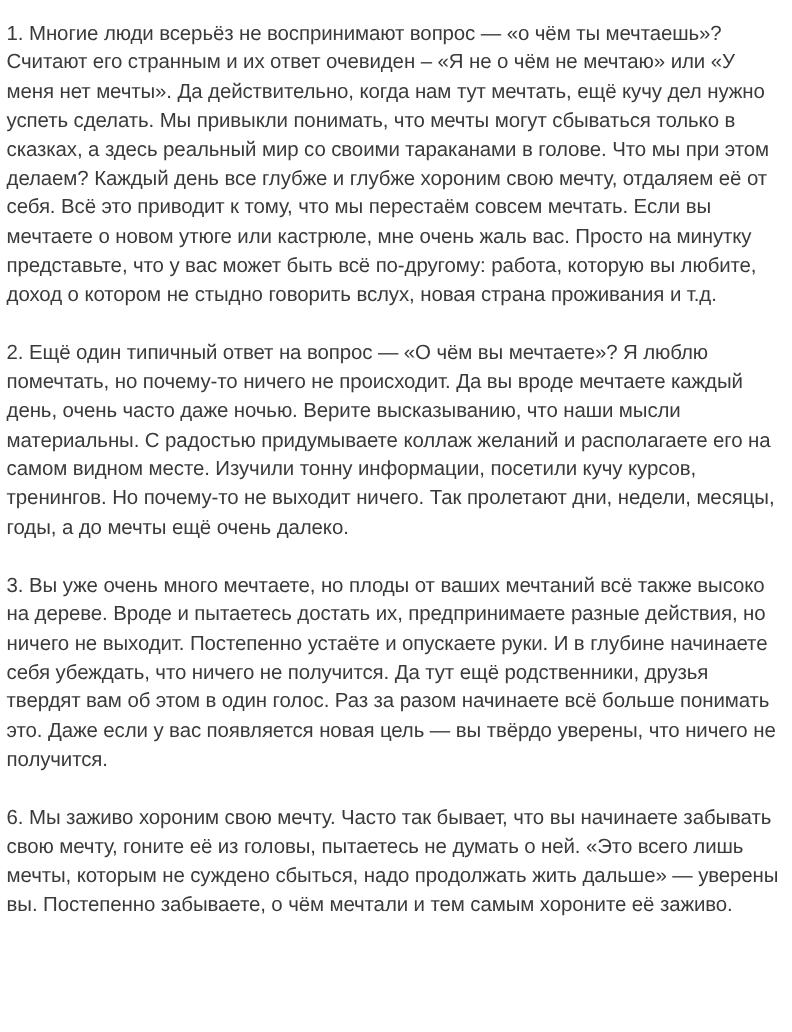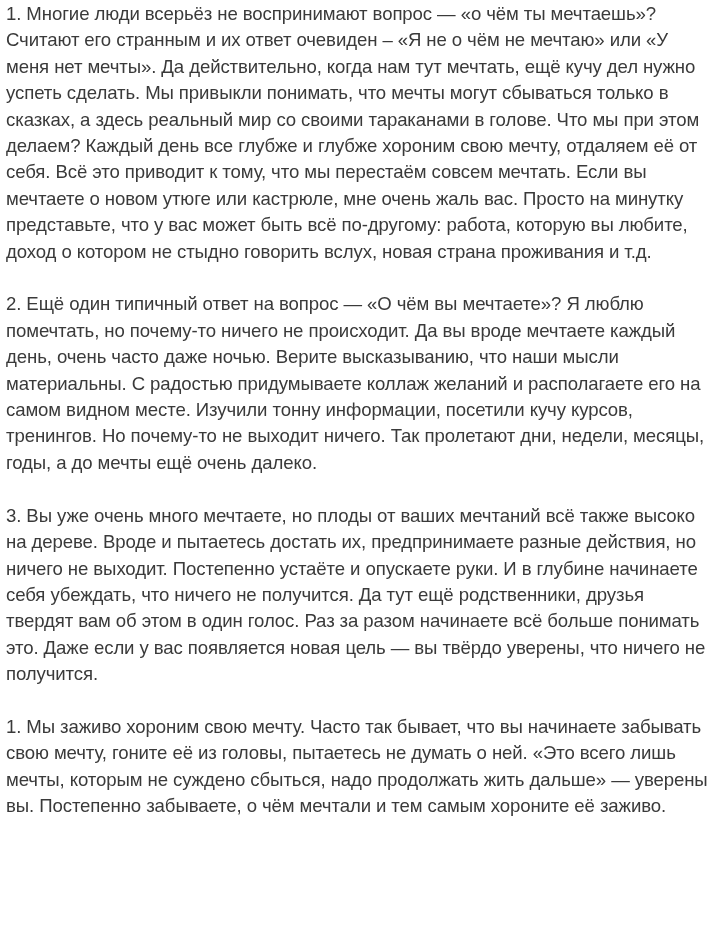--- a/index.html
+++ b/index.html
@@ -4,24 +4,25 @@
 <style>
   html, body { margin: 0; padding: 0; background: #ffffff; }
   body { width: 720px; height: 938px; overflow: hidden; }
   .article {
     padding: 1px 8px 0 6px;
     font-family: "Liberation Sans", sans-serif;
     font-size: 18.6px;
     line-height: 26.4px;
     color: #3a3a3a;
     letter-spacing: -0.1px;
+    margin-top: 16px;
   }
   .article p { margin: 0 0 26.4px 0; }
 </style>
 </head>
 <body>
 
 <div class="article">
   <p>1. Многие люди всерьёз не воспринимают вопрос — «о чём ты мечтаешь»? Считают его странным и их ответ очевиден – «Я не о чём не мечтаю» или «У меня нет мечты». Да действительно, когда нам тут мечтать, ещё кучу дел нужно успеть сделать. Мы привыкли понимать, что мечты могут сбываться только в сказках, а здесь реальный мир со своими тараканами в голове. Что мы при этом делаем? Каждый день все глубже и глубже хороним свою мечту, отдаляем её от себя. Всё это приводит к тому, что мы перестаём совсем мечтать. Если вы мечтаете о новом утюге или кастрюле, мне очень жаль вас. Просто на минутку представьте, что у вас может быть всё по-другому: работа, которую вы любите, доход о котором не стыдно говорить вслух, новая страна проживания и т.д.</p>
   <p>2. Ещё один типичный ответ на вопрос — «О чём вы мечтаете»? Я люблю помечтать, но почему-то ничего не происходит. Да вы вроде мечтаете каждый день, очень часто даже ночью. Верите высказыванию, что наши мысли материальны. С радостью придумываете коллаж желаний и располагаете его на самом видном месте. Изучили тонну информации, посетили кучу курсов, тренингов. Но почему-то не выходит ничего. Так пролетают дни, недели, месяцы, годы, а до мечты ещё очень далеко.</p>
   <p>3. Вы уже очень много мечтаете, но плоды от ваших мечтаний всё также высоко на дереве. Вроде и пытаетесь достать их, предпринимаете разные действия, но ничего не выходит. Постепенно устаёте и опускаете руки. И в глубине начинаете себя убеждать, что ничего не получится. Да тут ещё родственники, друзья твердят вам об этом в один голос. Раз за разом начинаете всё больше понимать это. Даже если у вас появляется новая цель — вы твёрдо уверены, что ничего не получится.</p>
-  <p>1. Мы заживо хороним свою мечту. Часто так бывает, что вы начинаете забывать свою мечту, гоните её из головы, пытаетесь не думать о ней. «Это всего лишь мечты, которым не суждено сбыться, надо продолжать жить дальше» — уверены вы. Постепенно забываете, о чём мечтали и тем самым хороните её заживо.</p>
+  <p>6. Мы заживо хороним свою мечту. Часто так бывает, что вы начинаете забывать свою мечту, гоните её из головы, пытаетесь не думать о ней. «Это всего лишь мечты, которым не суждено сбыться, надо продолжать жить дальше» — уверены вы. Постепенно забываете, о чём мечтали и тем самым хороните её заживо.</p>
 </div>
 
 </body></html>

